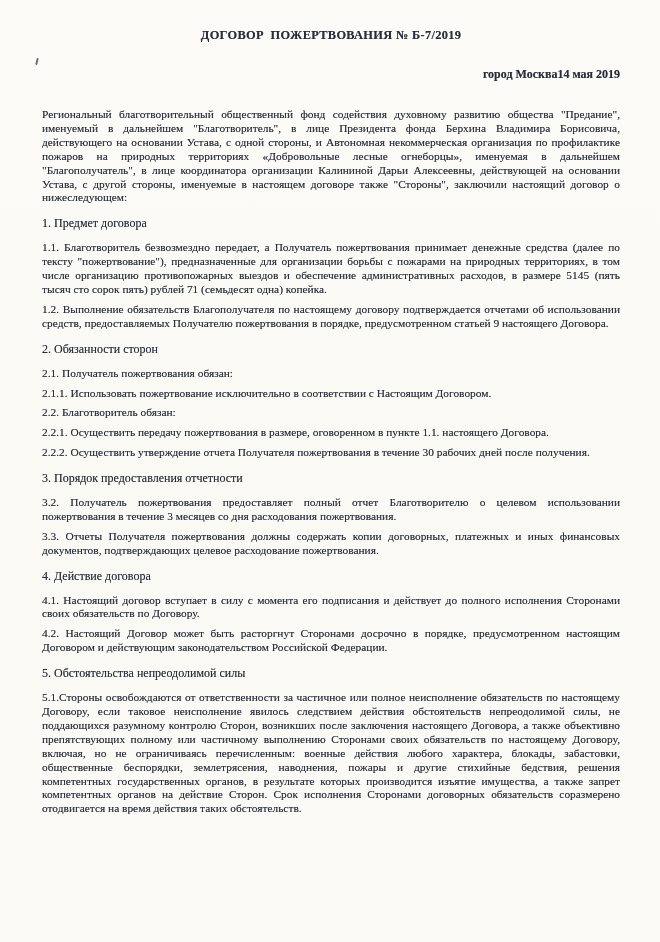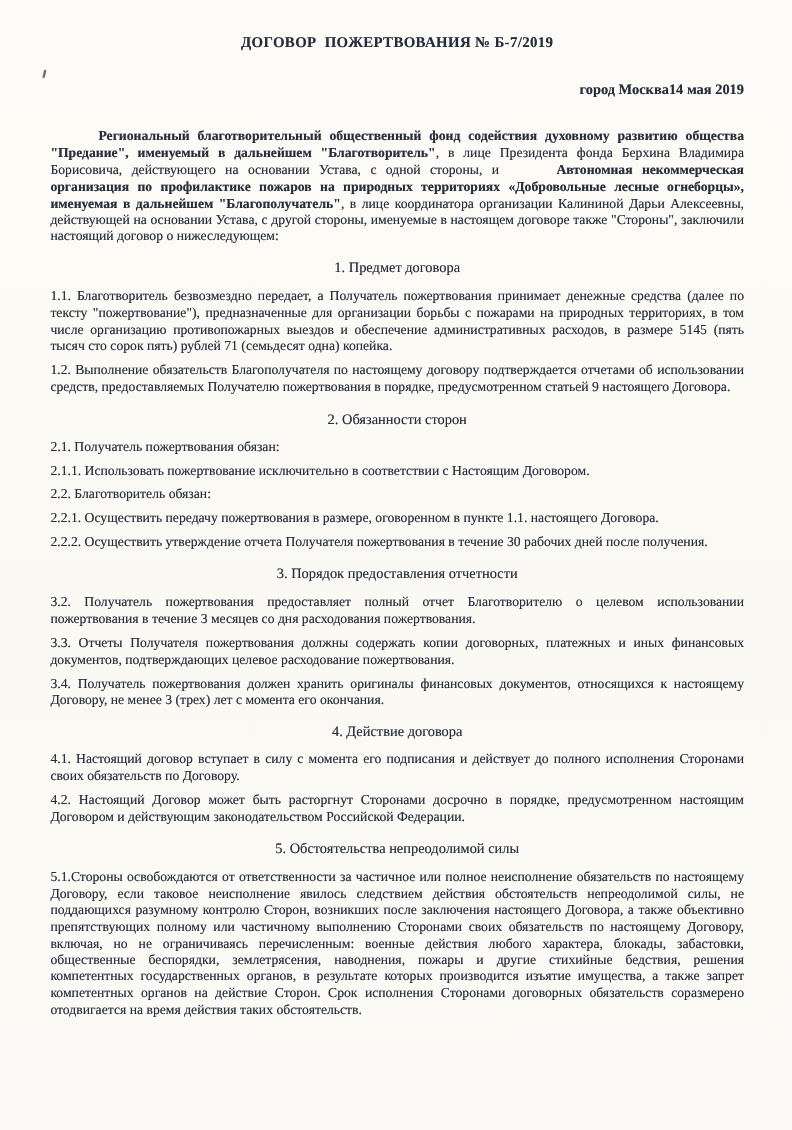--- a/index.html
+++ b/index.html
@@ -36,26 +36,26 @@
     margin-top: 24px;
   }
   .body-text {
     margin-top: 26px;
     font-size: 11.4px;
     line-height: 13.9px;
     text-align: justify;
   }
   .para { margin: 0 0 6px 0; }
   .section-heading {
-    text-align: center;
+    text-align: left;
     font-weight: normal;
     font-size: 12px;
     margin: 12px 0 10px 0;
   }
-  .b { font-weight: bold; margin-left: 40px; }
+  .b { font-weight: normal; }
   .speck {
     position: absolute;
     left: 36px;
     top: 58px;
     width: 2px;
     height: 7px;
     background: #3a4252;
     border-radius: 1px;
     transform: rotate(14deg);
     opacity: 0.75;
@@ -86,21 +86,20 @@
     <div class="section-heading">2. Обязанности сторон</div>
     <p class="para">2.1. Получатель пожертвования обязан:</p>
     <p class="para">2.1.1. Использовать пожертвование исключительно в соответствии с Настоящим Договором.</p>
     <p class="para">2.2. Благотворитель обязан:</p>
     <p class="para">2.2.1. Осуществить передачу пожертвования в размере, оговоренном в пункте 1.1. настоящего Договора.</p>
     <p class="para">2.2.2. Осуществить утверждение отчета Получателя пожертвования в течение 30 рабочих дней после получения.</p>
 
     <div class="section-heading">3. Порядок предоставления отчетности</div>
     <p class="para">3.2. Получатель пожертвования предоставляет полный отчет Благотворителю о целевом использовании пожертвования в течение 3 месяцев со дня расходования пожертвования.</p>
     <p class="para">3.3. Отчеты Получателя пожертвования должны содержать копии договорных, платежных и иных финансовых документов, подтверждающих целевое расходование пожертвования.</p>
-    <p class="para">3.4. Получатель пожертвования должен хранить оригиналы финансовых документов, относящихся к настоящему Договору, не менее 3 (трех) лет с момента его окончания.</p>
 
     <div class="section-heading">4. Действие договора</div>
     <p class="para">4.1. Настоящий договор вступает в силу с момента его подписания и действует до полного исполнения Сторонами своих обязательств по Договору.</p>
     <p class="para">4.2. Настоящий Договор может быть расторгнут Сторонами досрочно в порядке, предусмотренном настоящим Договором и действующим законодательством Российской Федерации.</p>
 
     <div class="section-heading">5. Обстоятельства непреодолимой силы</div>
     <p class="para">5.1.Стороны освобождаются от ответственности за частичное или полное неисполнение обязательств по настоящему Договору, если таковое неисполнение явилось следствием действия обстоятельств непреодолимой силы, не поддающихся разумному контролю Сторон, возникших после заключения настоящего Договора, а также объективно препятствующих полному или частичному выполнению Сторонами своих обязательств по настоящему Договору, включая, но не ограничиваясь перечисленным: военные действия любого характера, блокады, забастовки, общественные беспорядки, землетрясения, наводнения, пожары и другие стихийные бедствия, решения компетентных государственных органов, в результате которых производится изъятие имущества, а также запрет компетентных органов на действие Сторон. Срок исполнения Сторонами договорных обязательств соразмерено отодвигается на время действия таких обстоятельств.</p>
 
   </div>
 </div>

